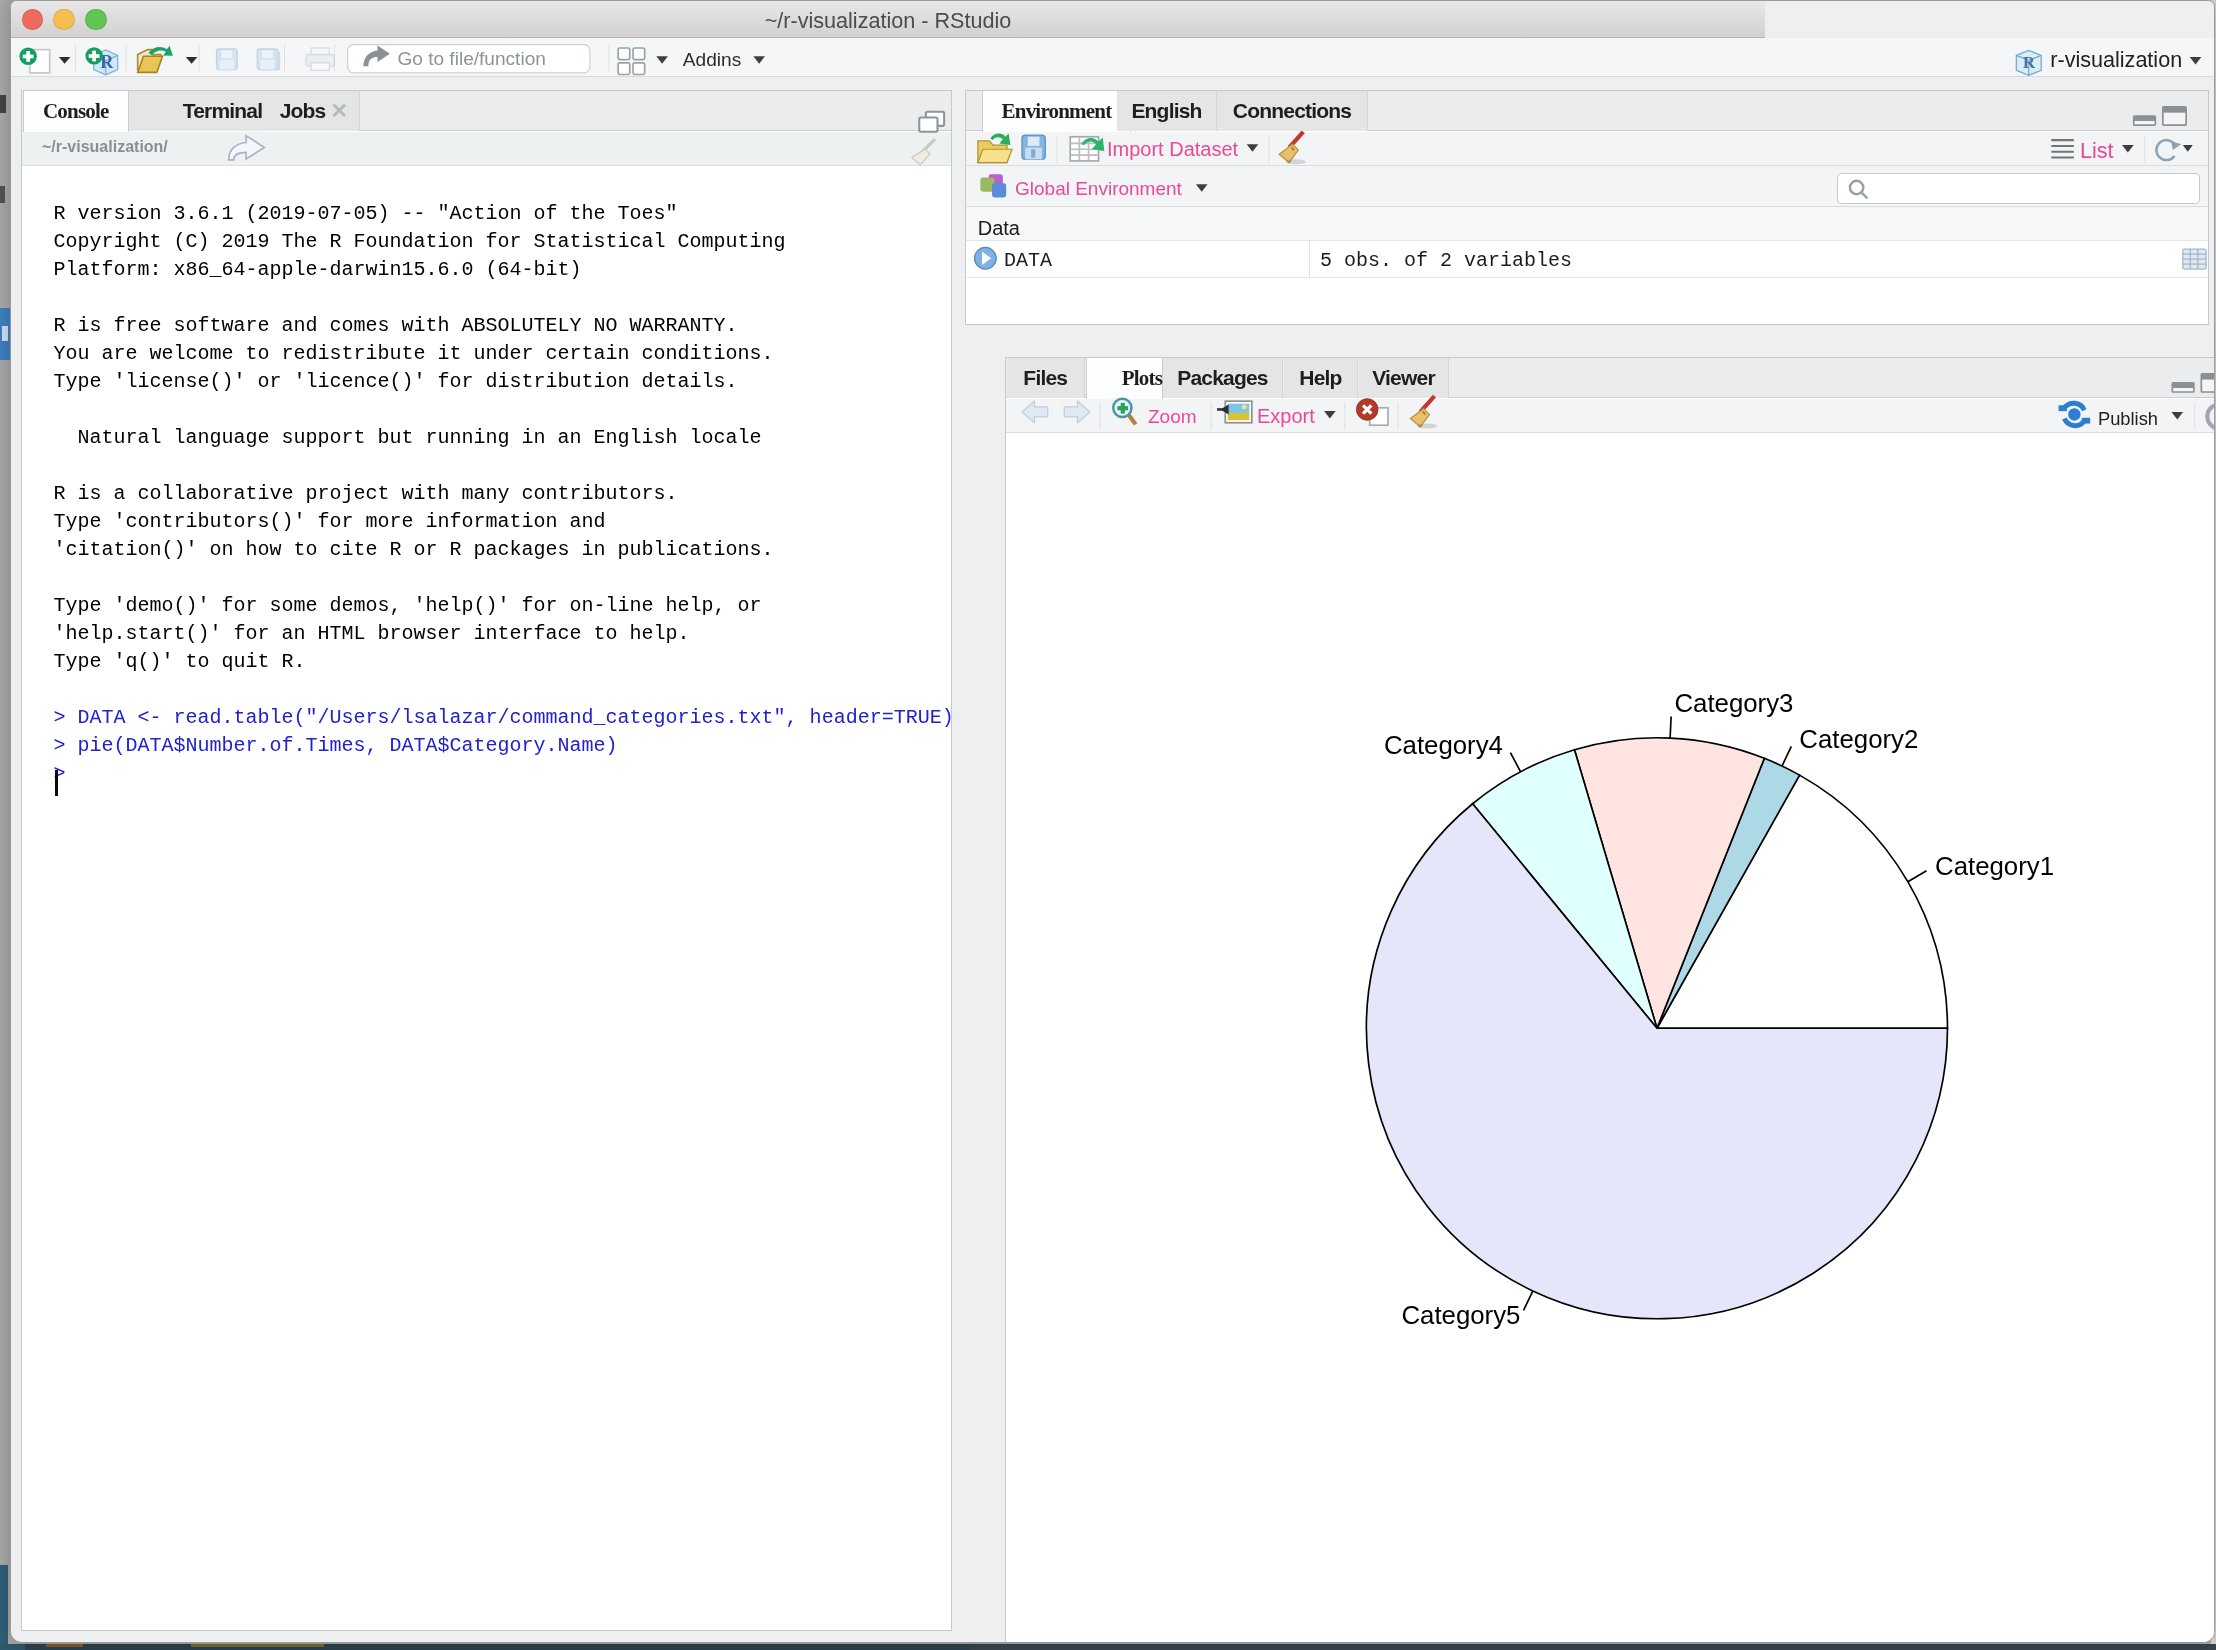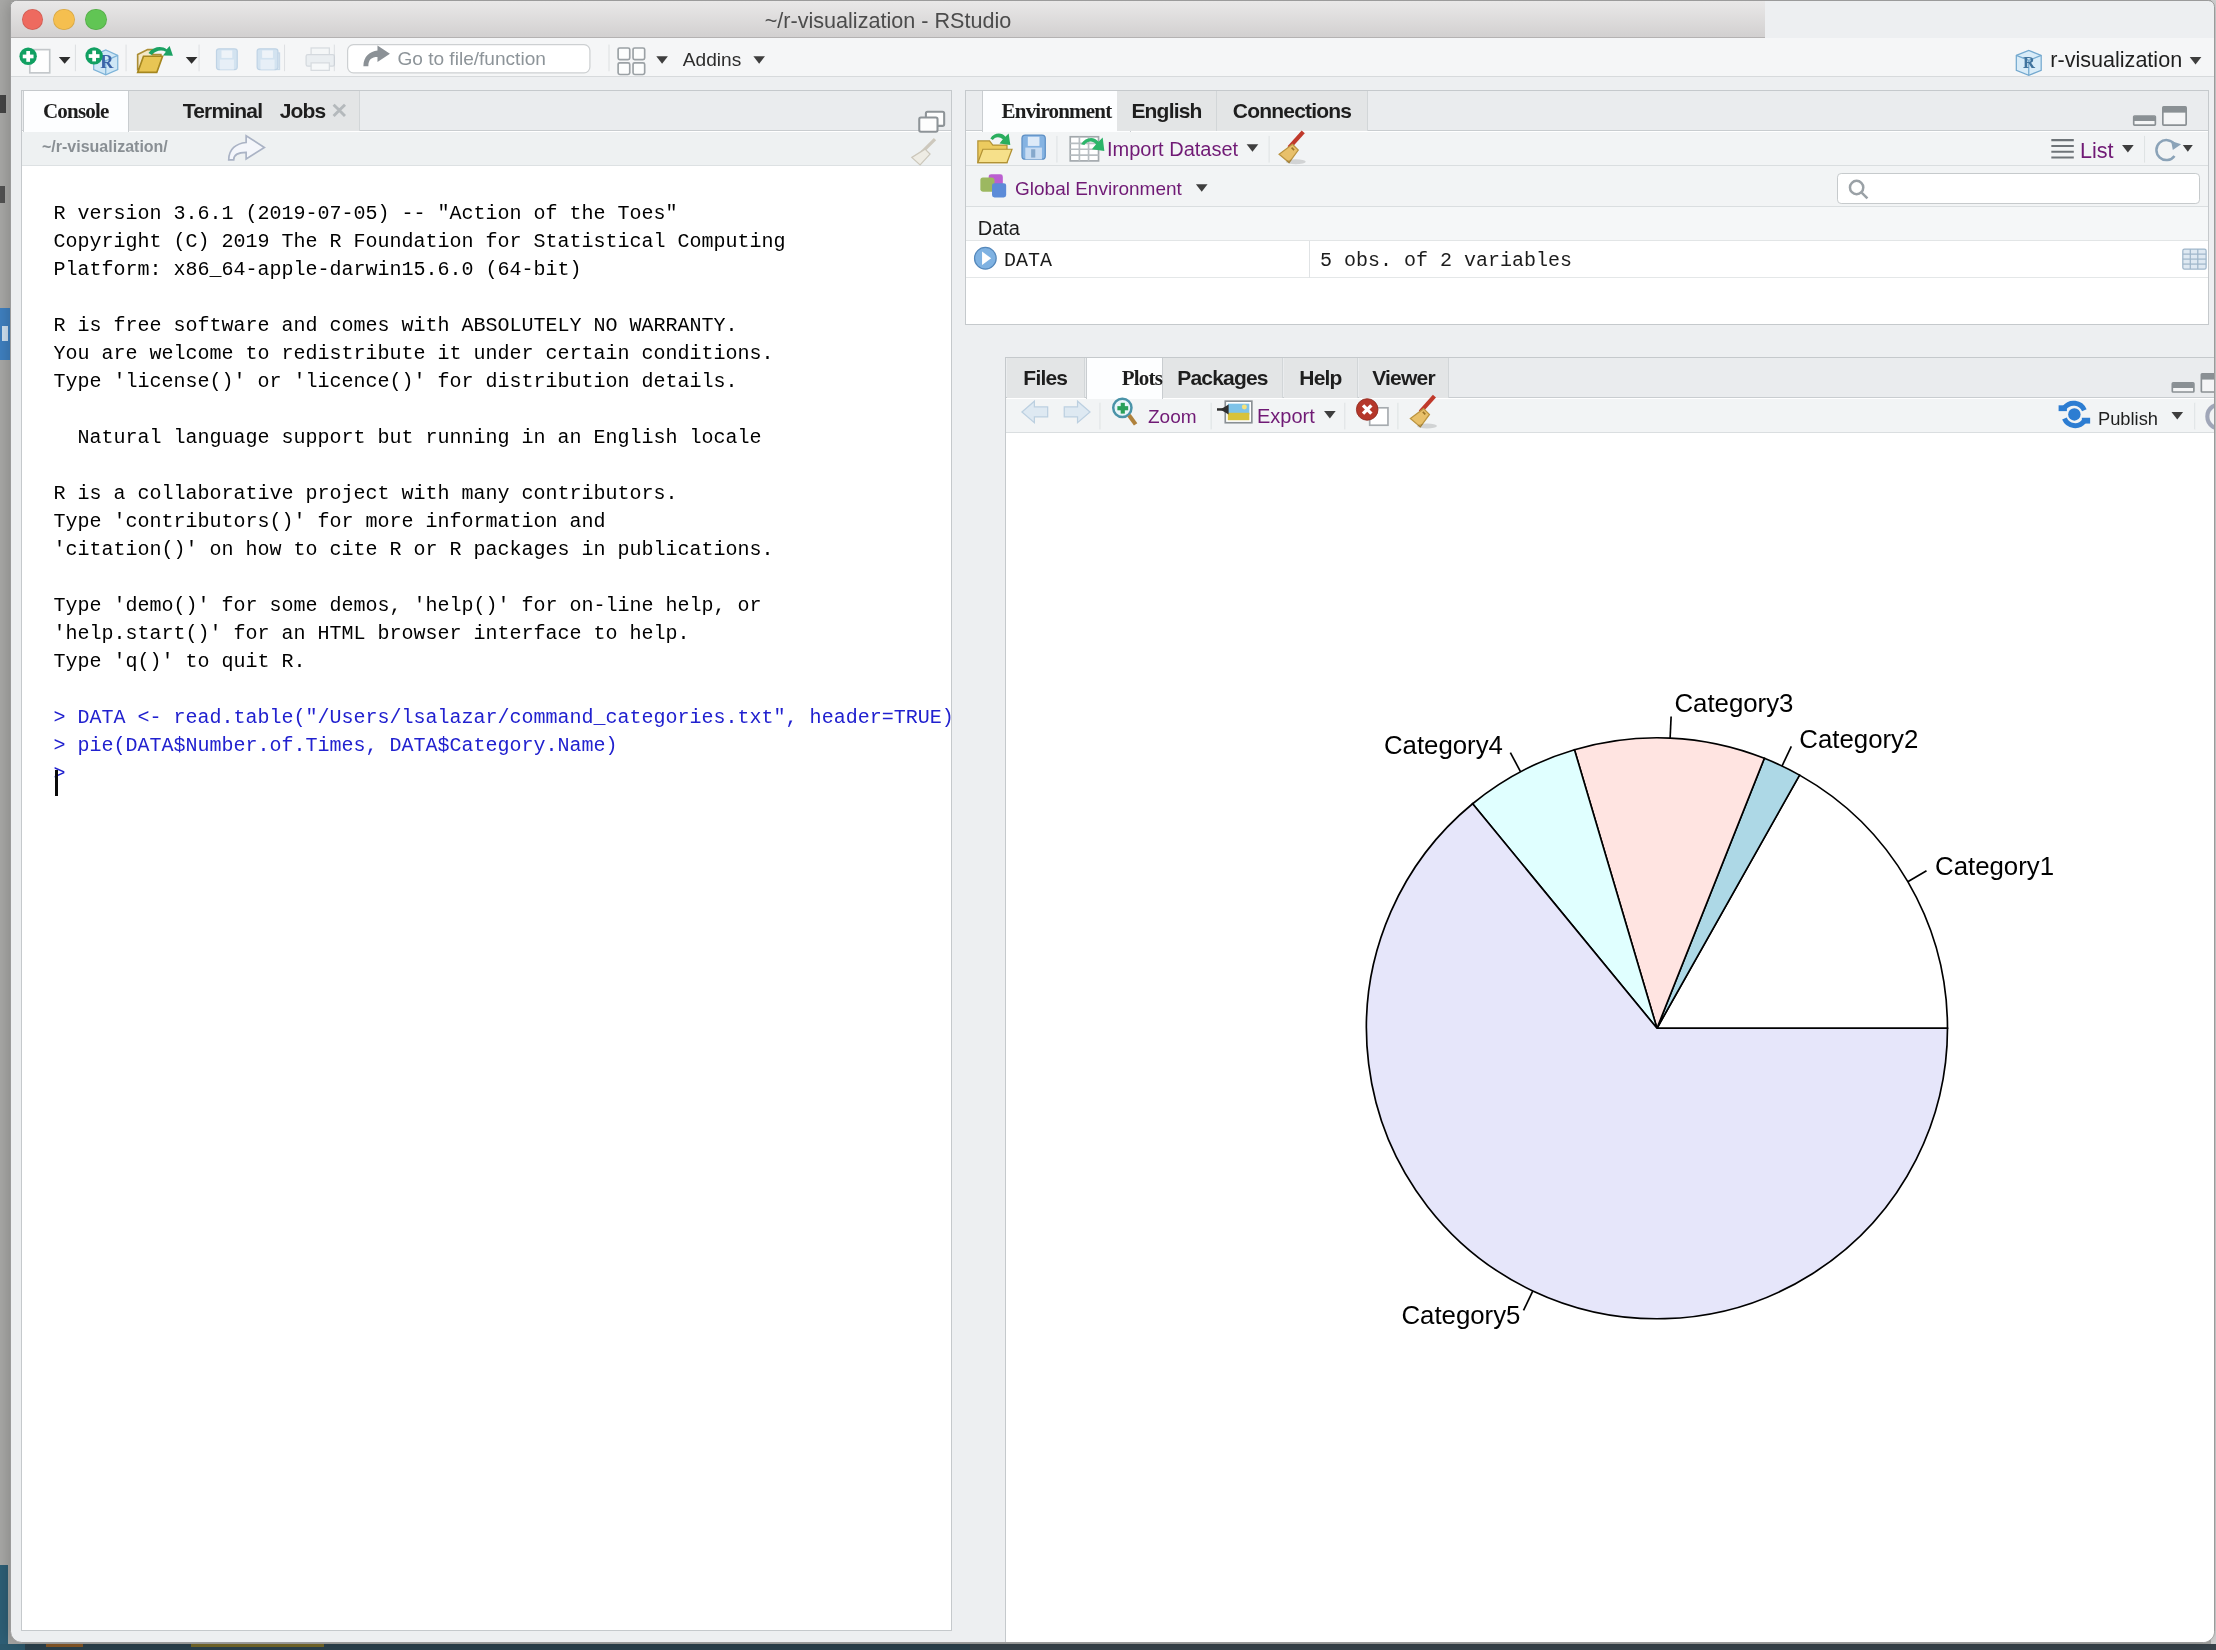--- a/index.html
+++ b/index.html
@@ -29,21 +29,21 @@
 .tab { top:0; height:40px; letter-spacing:-0.8px; font-size:21px; font-weight:bold; color:#1e1e1e; text-align:center; line-height:40px; background:#e3e5e6; border-right:0.8px solid #d2d6d8; }
 .tab.sel { background:#fdfeff; border-left:0.8px solid #c9cdd0; border-right:0.8px solid #c9cdd0; height:41px;font-family:Liberation Serif, serif; }
 .tab .x { font-weight:bold; color:#b4b9bc; font-size:21px; }
 
 #pathbar { left:0; top:41px; width:929px; height:34px; background:#eef1f2; border-bottom:0.8px solid #dde1e3;
   font-weight:bold; font-size:16px; color:#898f94; }
 #constext { left:7.5px; top:109px; font-family:"Liberation Mono",monospace; font-size:20px; line-height:28px; color:#010101; white-space:pre;margin-left:24px; }
 #constext .in { color:#2121cf; }
 
 .trow { left:0; right:0; background:#f2f4f5; border-bottom:0.8px solid #dadee0; }
-.uitext { font-size:20px; color:#701a75; }
+.uitext { font-size:20px; color:#ec4899; }
 .mono { font-family:"Liberation Mono",monospace; }
 </style></head>
 <body>
 <div id="screen">
   <div class="abs" id="leftstrip">
     <div class="abs" style="left:0;top:95px;width:5.8px;height:18.3px;background:#454545;"></div>
     <div class="abs" style="left:0;top:186px;width:5px;height:16.7px;background:#525252;"></div>
     <div class="abs" style="left:0;top:308px;width:10.8px;height:52px;background:#3f81c1;"></div>
     <div class="abs" style="left:1.7px;top:326px;width:6.7px;height:15px;background:#cfe2f2;"></div>
     <div class="abs" style="left:0;top:1565px;width:7.5px;height:85px;background:#2e5f76;"></div>

